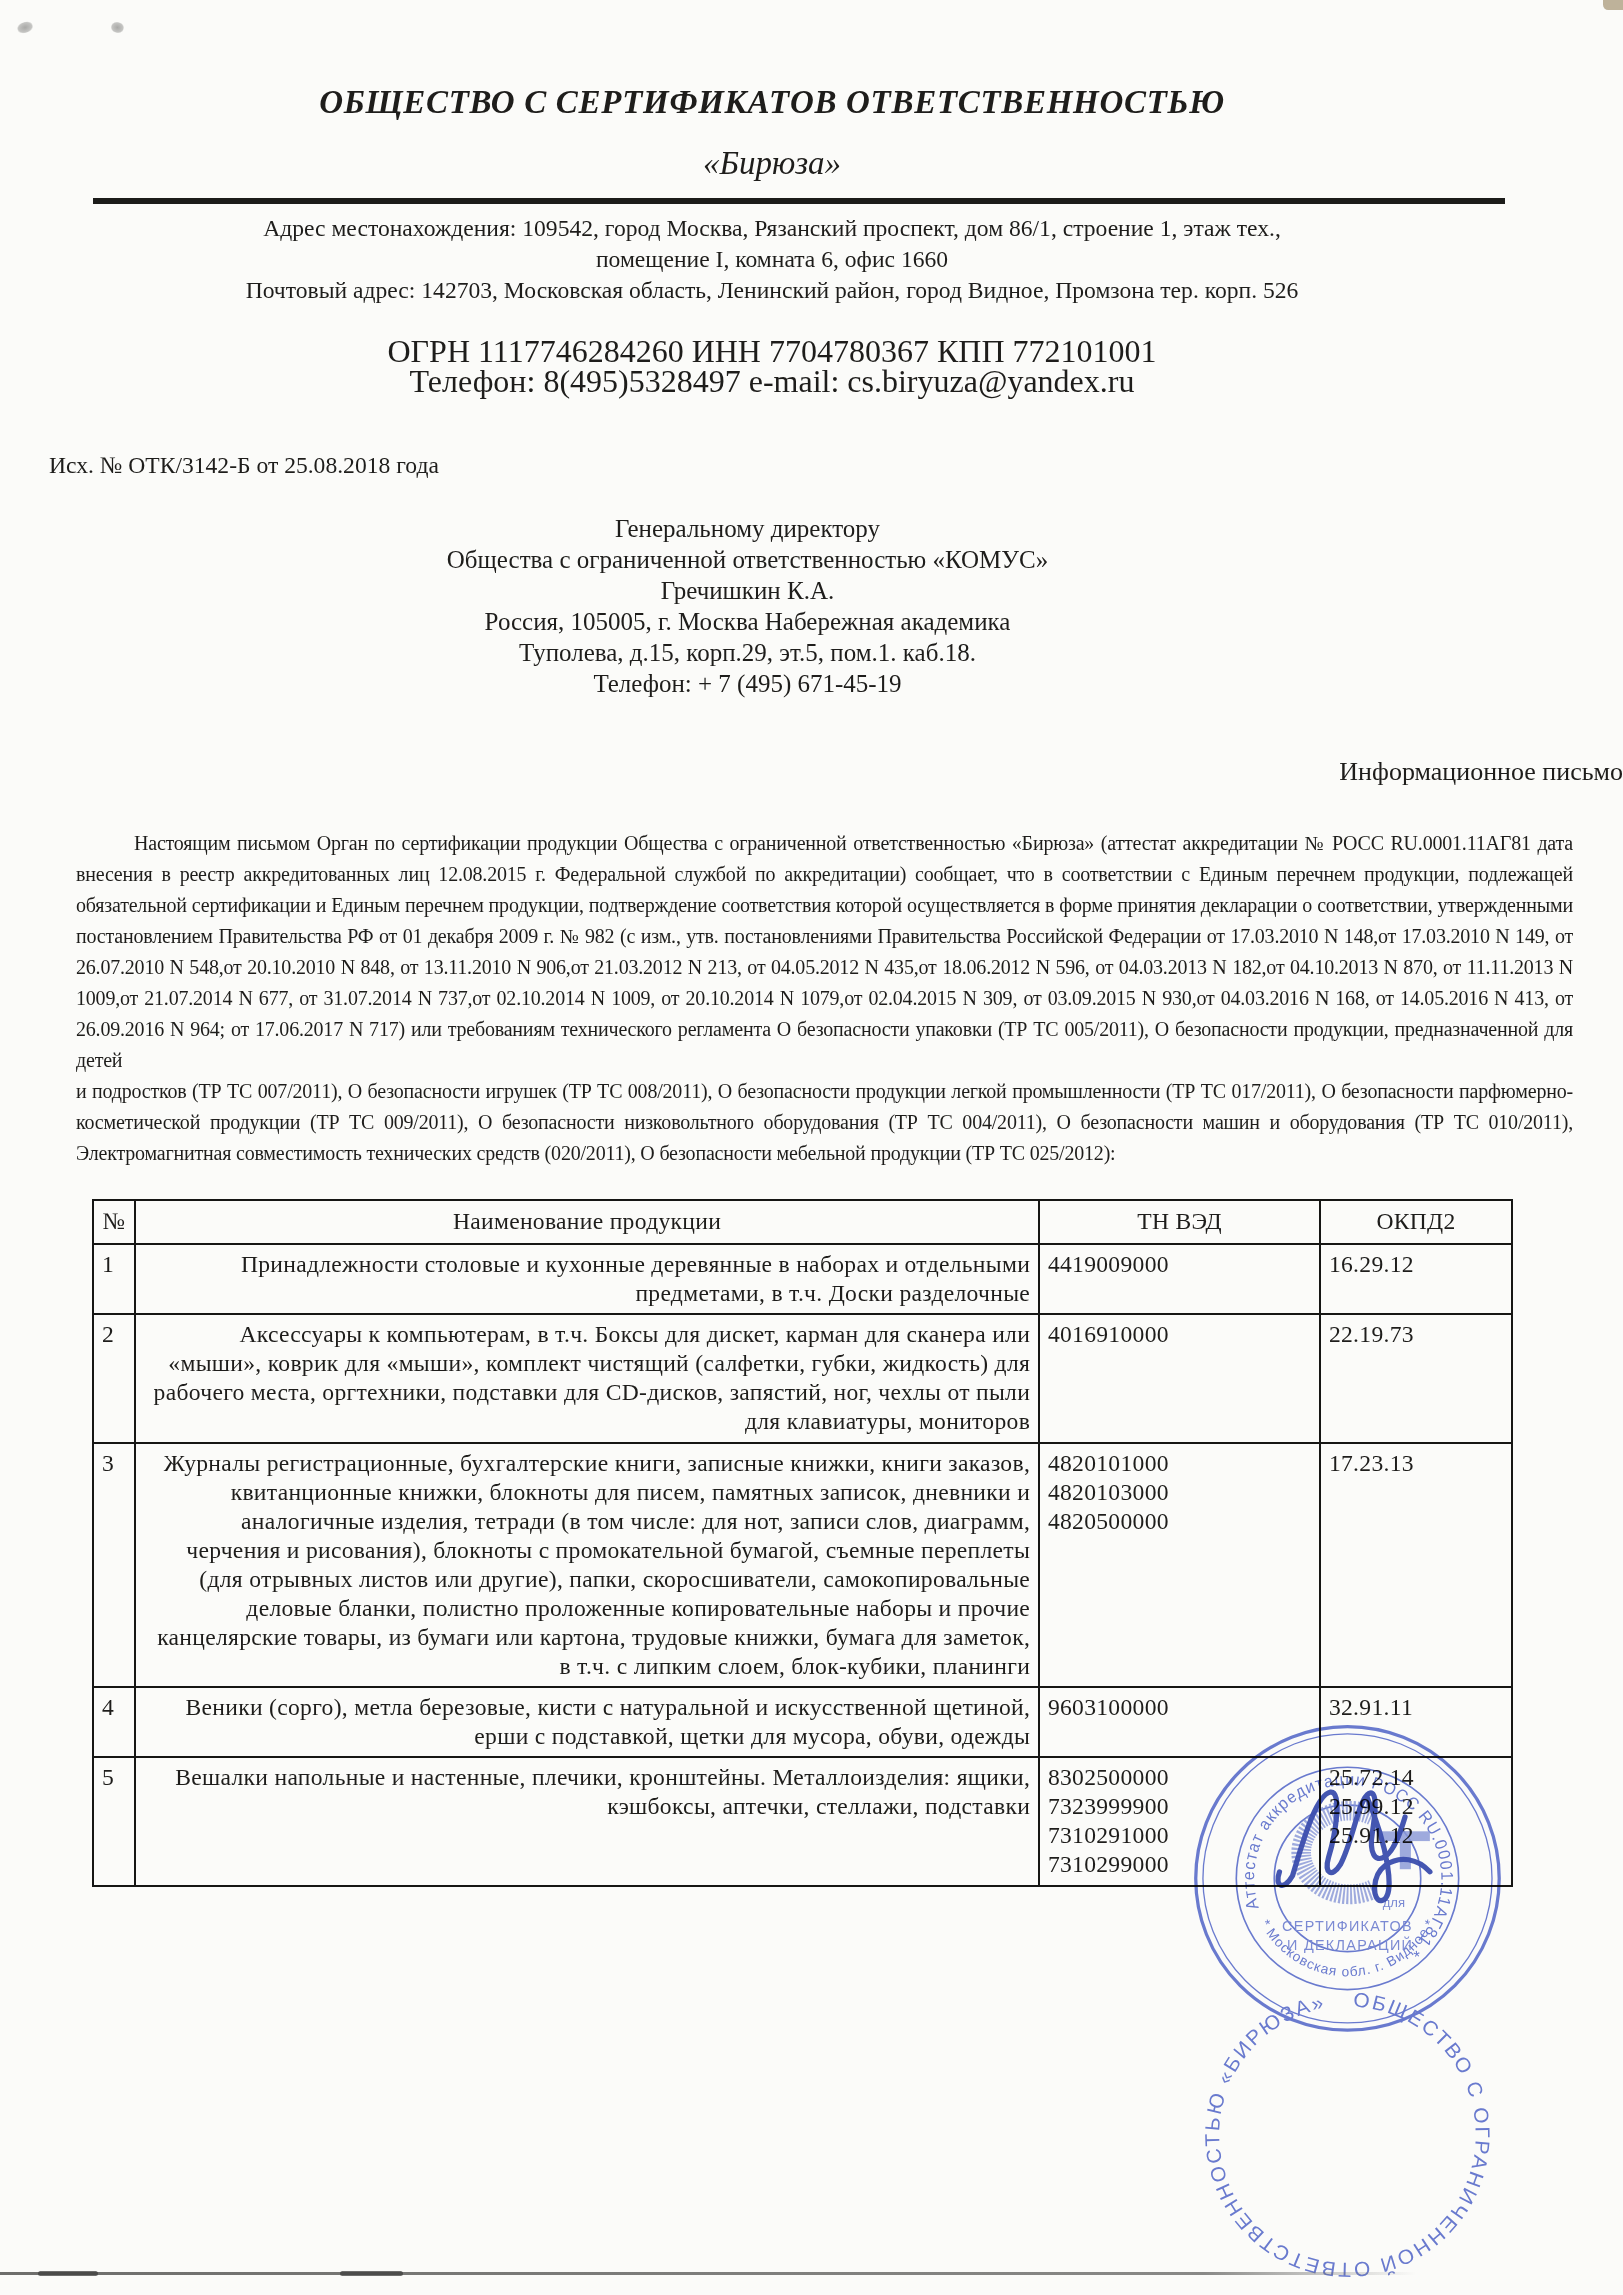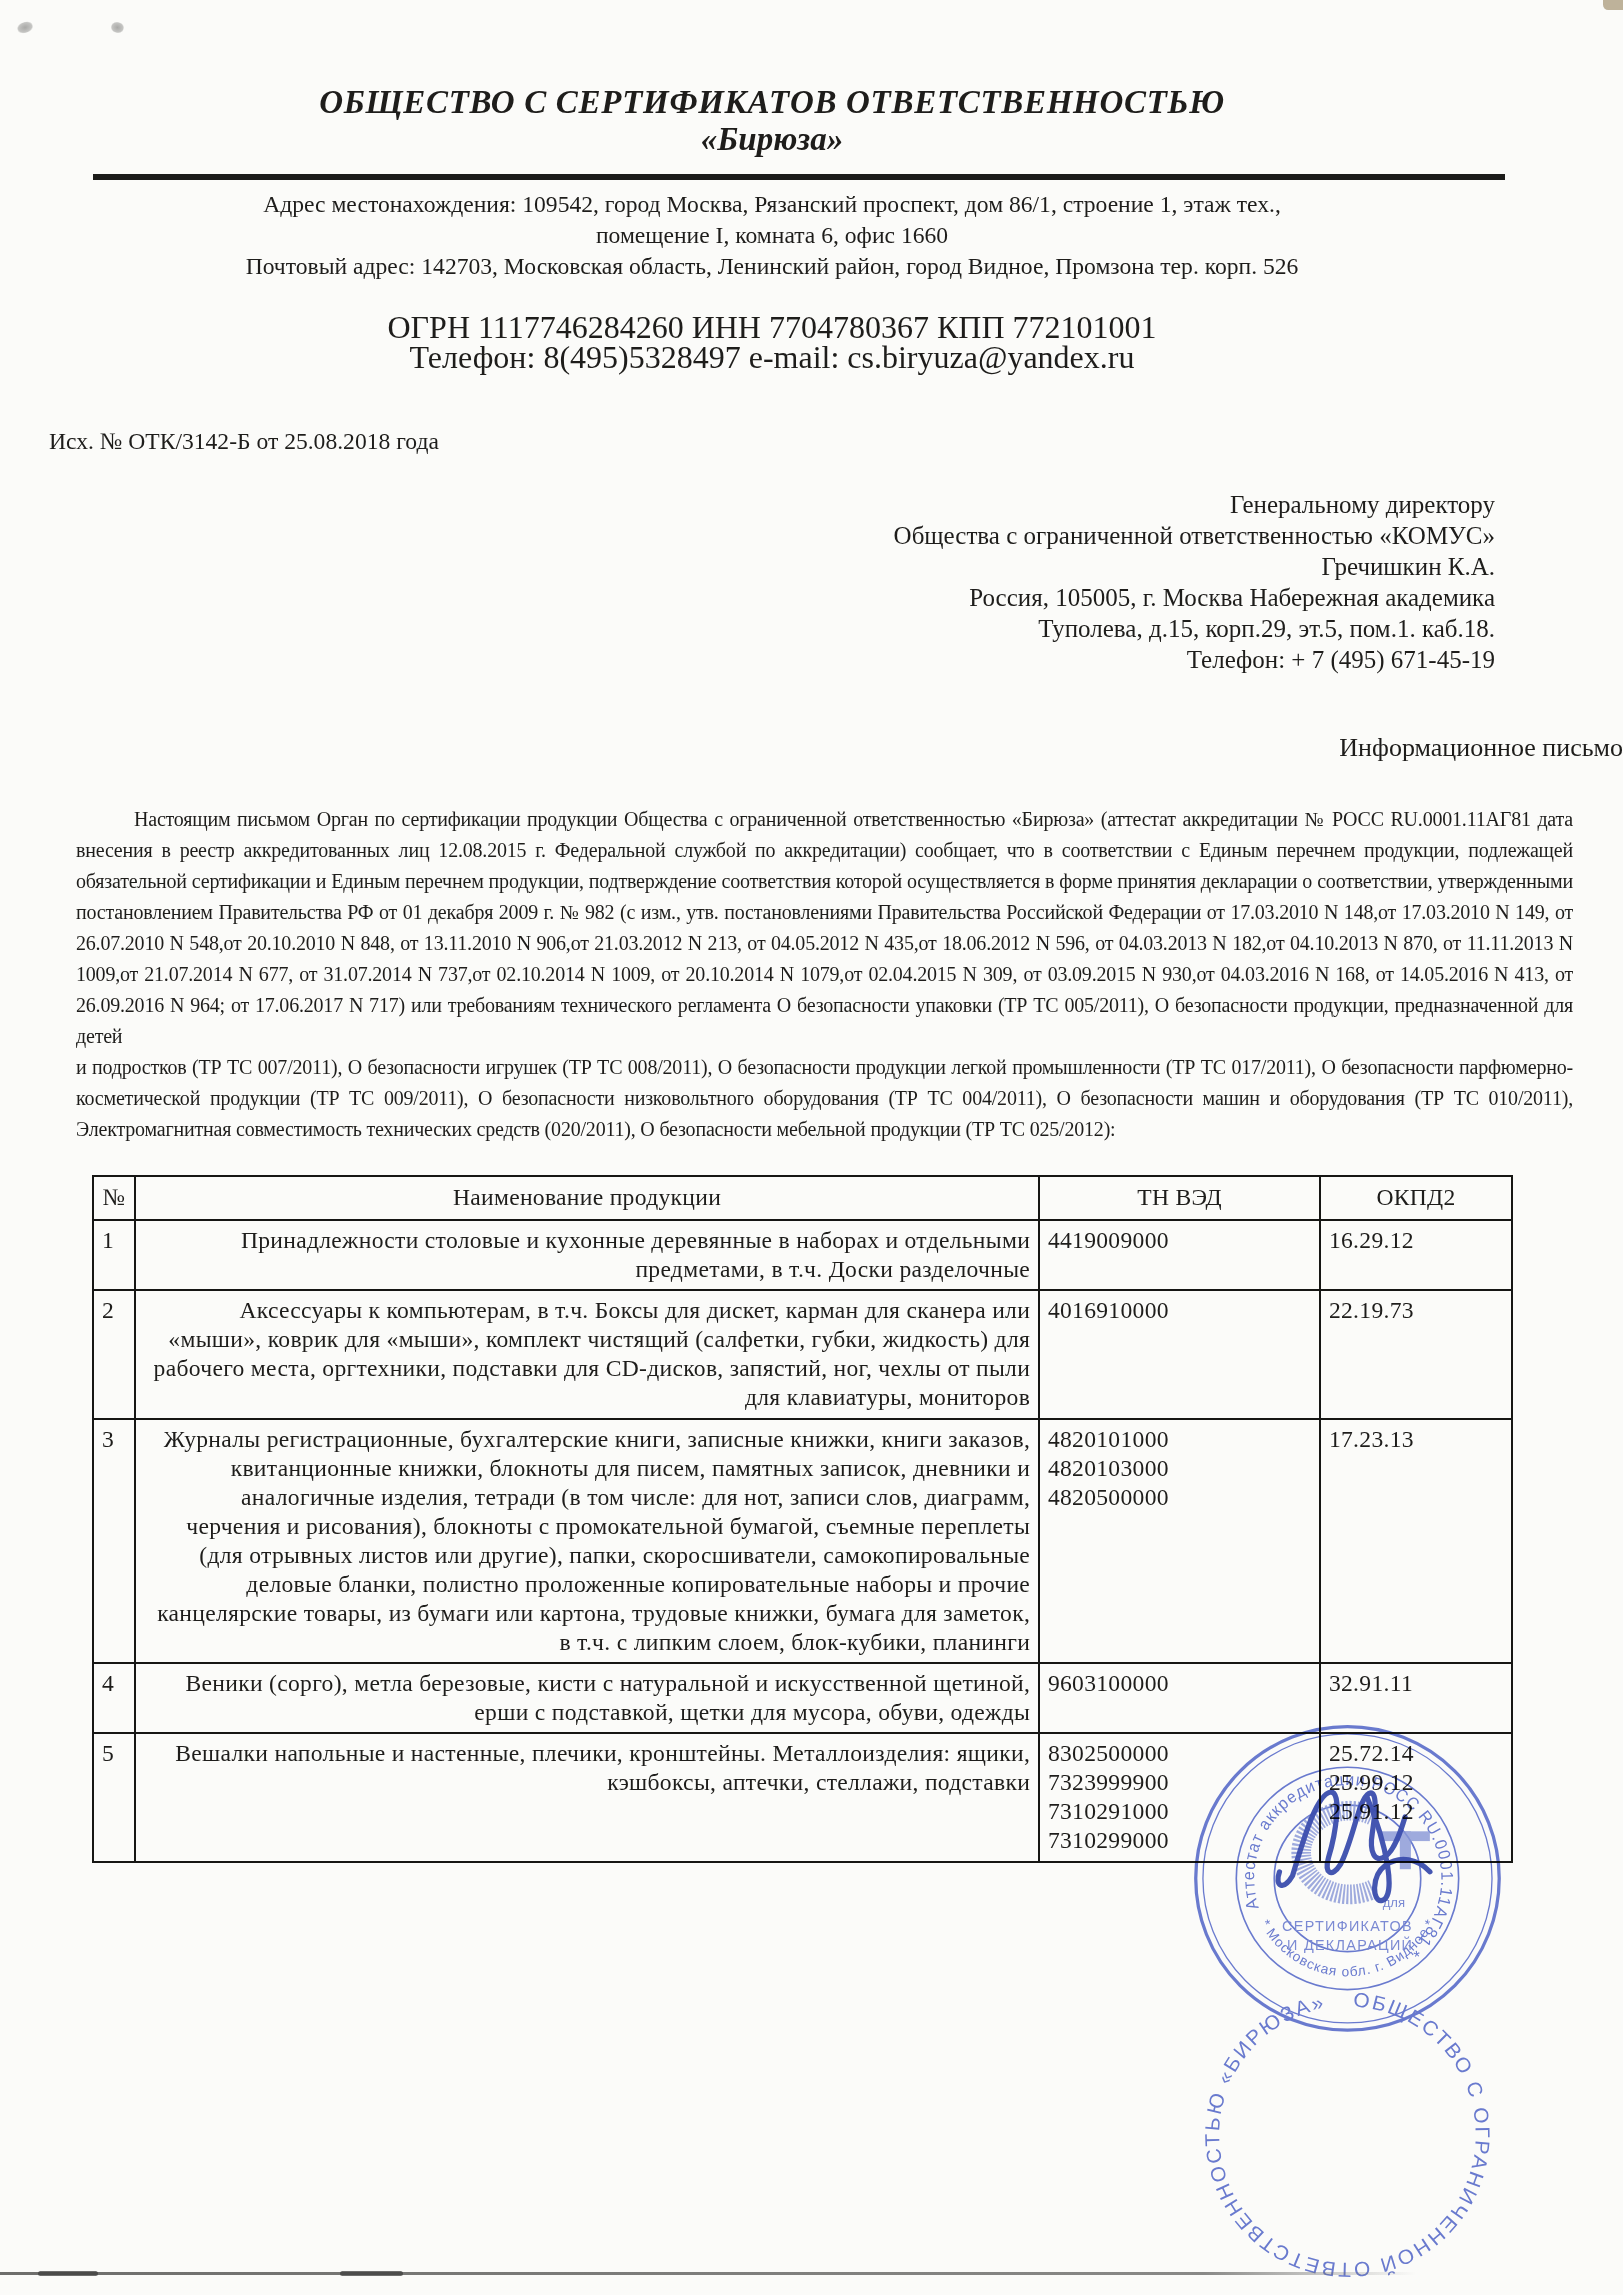--- a/index.html
+++ b/index.html
@@ -8,29 +8,29 @@
     width:1623px;height:2295px;
     margin:0 auto;
     background:#fbfbf9;
     font-family:"Liberation Serif", serif;
     color:#1e1d1b;
     overflow:hidden;
   }
   
   .letterhead{width:1544px;text-align:center;}
   .company-line1{margin-top:84px;font-size:33px;font-weight:bold;font-style:italic;letter-spacing:0.7px;line-height:37px;}
-  .company-line2{margin-top:0;font-size:33px;font-weight:bold;font-style:italic;line-height:37px;}
+  .company-line2{margin-top:24px;font-size:33px;font-weight:normal;font-style:italic;line-height:37px;}
   .head-rule{margin:15.7px 0 0 93px;width:1412px;height:5.9px;background:#1c1c1a;}
   .addr-line{font-size:23.6px;line-height:31px;}
   .addr-block{margin-top:9.2px;}
   .reg-block{margin-top:30px;}
   .reg-line{font-size:32px;line-height:30px;}
   
   .outgoing{margin:56px 0 0 49px;font-size:23.6px;}
-  .recipient{margin:34px 128px 4px 0;text-align:right;}
+  .recipient{margin:34px 128px 4px 0;text-align:center;}
   .recipient div{font-size:25px;line-height:31px;}
   
   .doc-title{margin-top:58px;text-align:right;font-size:26px;}
   .body-text{
     margin:41px 50px 0 76px;
     font-size:20px;line-height:31px;
     text-align:justify;text-indent:58px;
     letter-spacing:-0.2px;
   }
   

